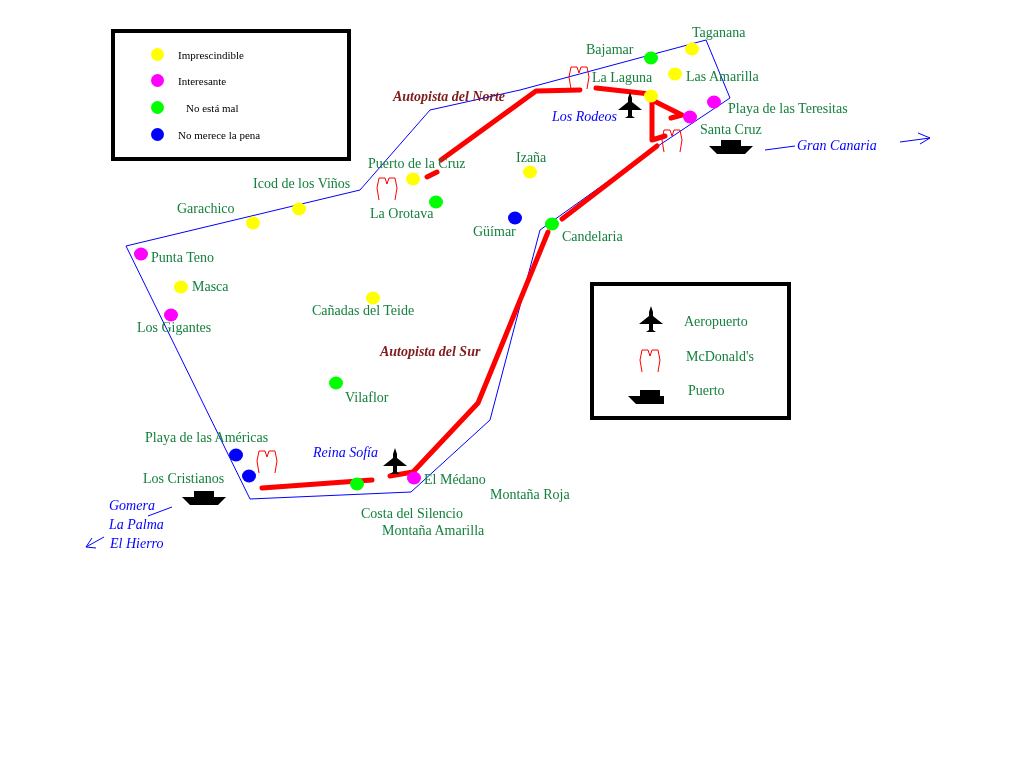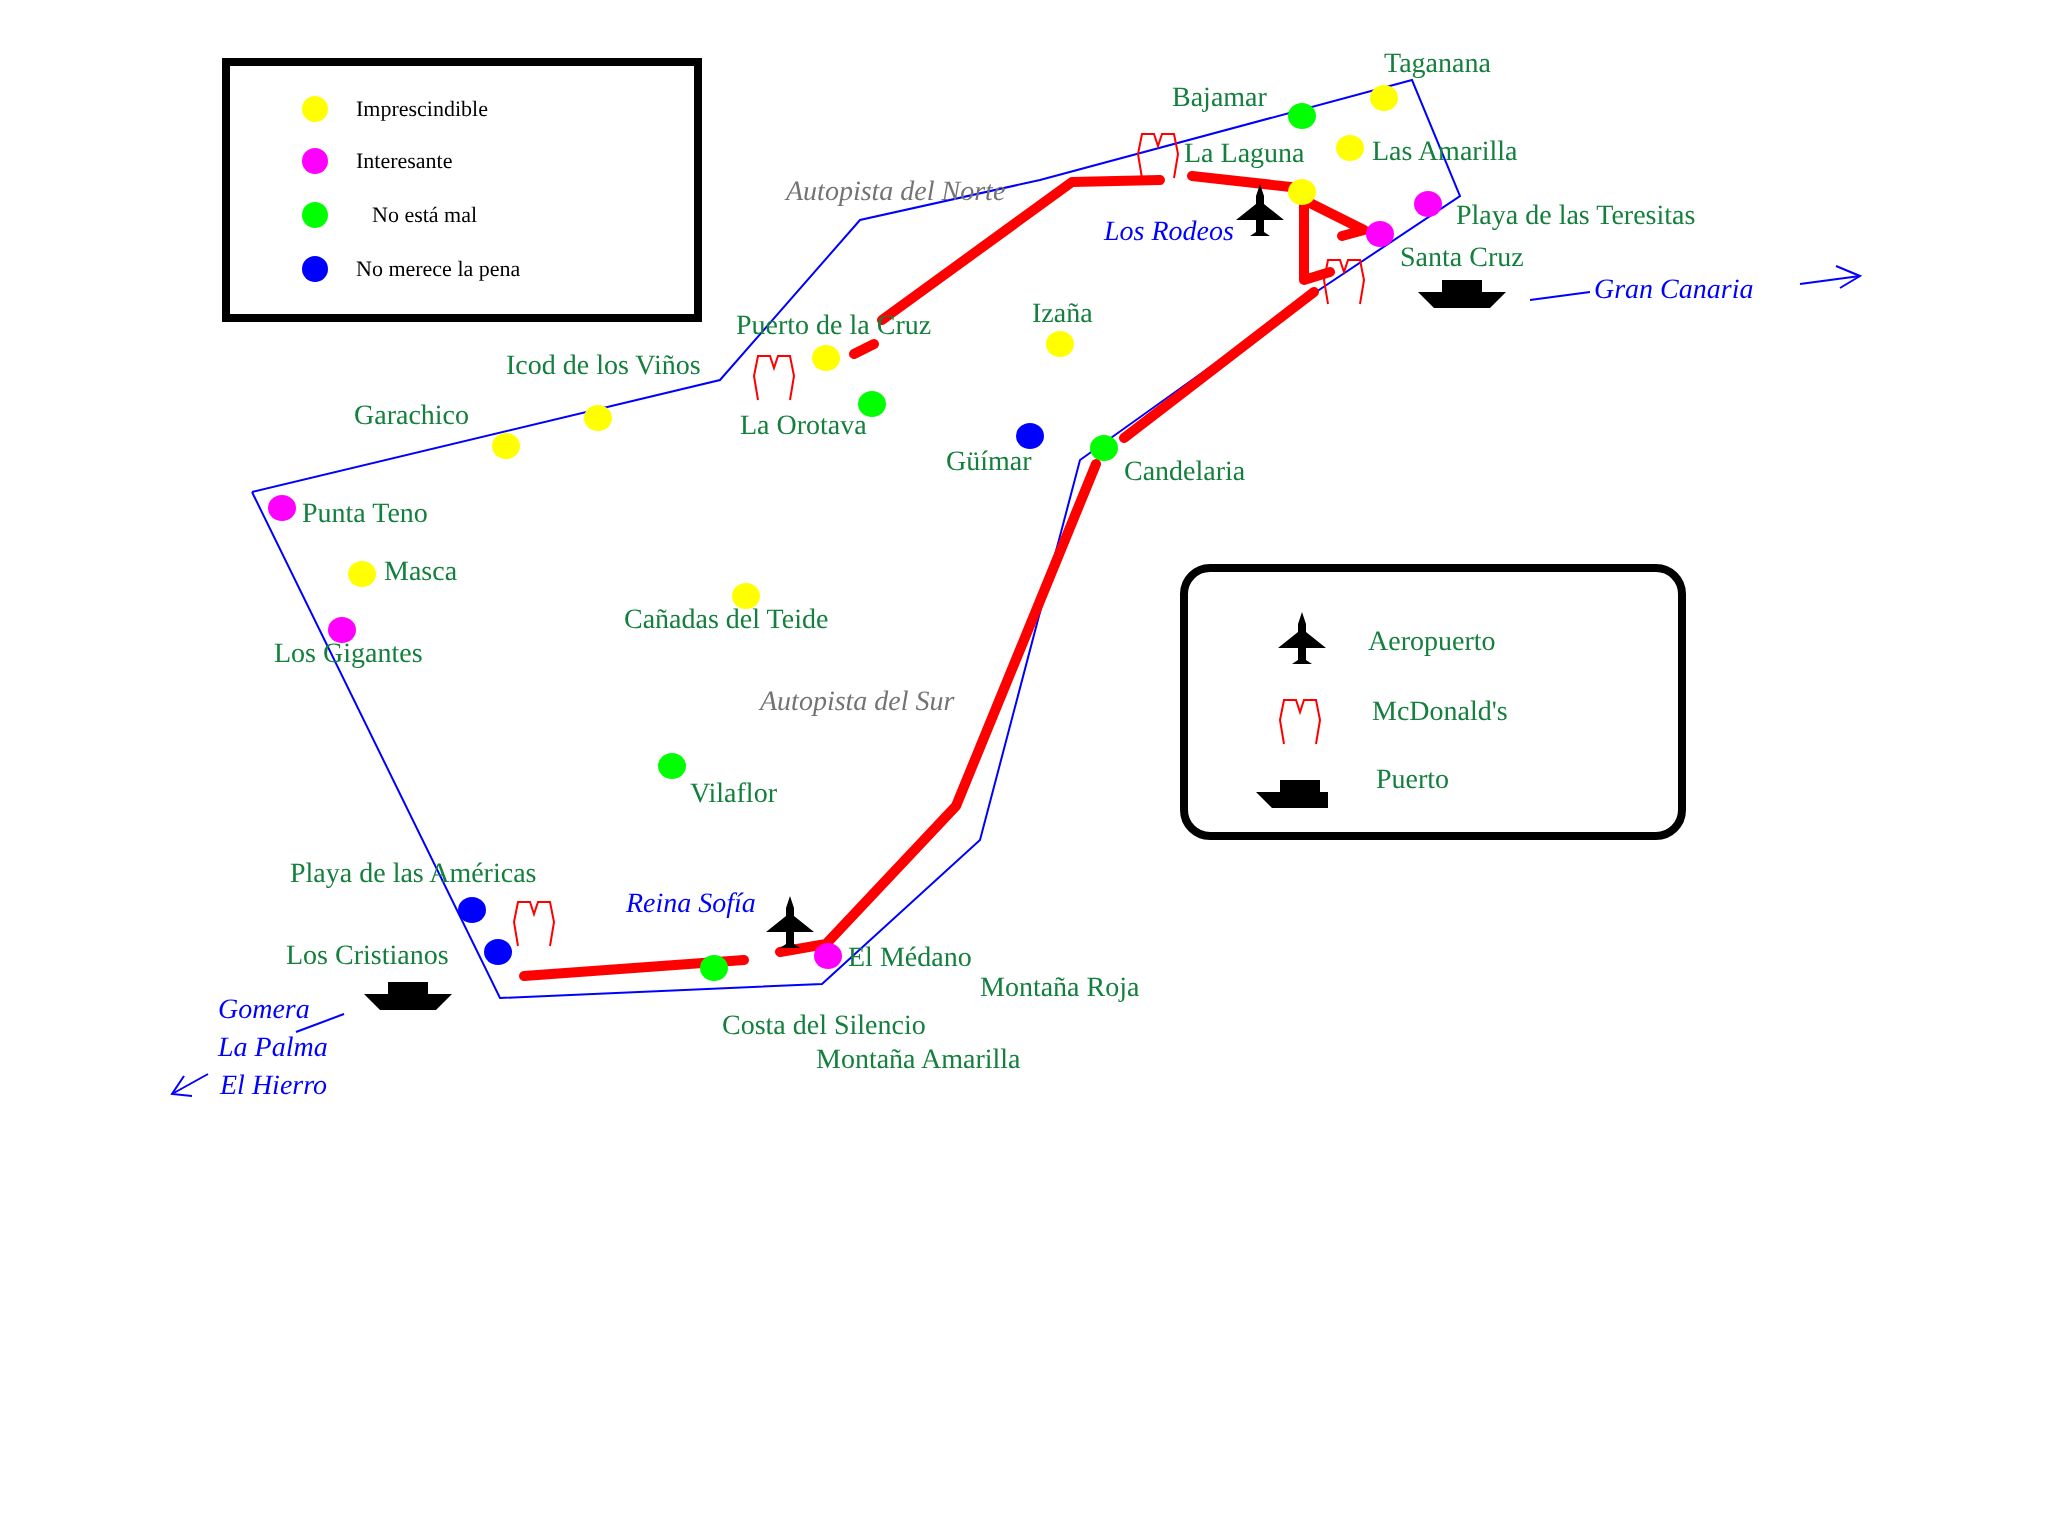--- a/index.html
+++ b/index.html
@@ -2,21 +2,21 @@
 <html><head>
   <meta charset="utf-8">
   <style>
     html, body { margin: 0; padding: 0; background: #ffffff; }
     body { width: 1024px; height: 768px; position: relative; overflow: hidden;
            font-family: "Liberation Serif", "DejaVu Serif", serif; }
     #map { position: absolute; left: 0; top: 0; width: 1024px; height: 768px; }
     .lbl { position: absolute; font-size: 14px; color: #15803d; white-space: nowrap; line-height: 16px; }
     .lbl-it { font-style: italic; }
     .blue { color: #0000ff; }
-    .red { color: #737373; }
+    .red { color: #7f1d1d; font-weight: bold; }
     .legend-box { position: absolute; border: 4px solid #000; background: #fff; box-sizing: border-box; }
     .legend-row { position: absolute; display: flex; align-items: center; font-size: 11px; }
     .dot { display: inline-block; width: 13px; height: 13px; border-radius: 50%; }
   </style>
 </head>
 <body>
 
 <svg id="map" viewBox="0 0 1024 768" xmlns="http://www.w3.org/2000/svg">
   <defs>
     <g id="plane">
@@ -105,21 +105,21 @@
   <div class="legend-row" style="left:36px;top:68px;">
     <span class="dot" style="background:#00ff00"></span>
     <span style="margin-left:22px">No está mal</span>
   </div>
   <div class="legend-row" style="left:36px;top:95px;">
     <span class="dot" style="background:#0000ff"></span>
     <span style="margin-left:14px">No merece la pena</span>
   </div>
 </div>
 
-<div class="legend-box" style="left:590px;top:282px;width:253px;height:138px;border-radius:15px;">
+<div class="legend-box" style="left:590px;top:282px;width:201px;height:138px;">
   <svg style="position:absolute;left:30px;top:14px" width="40" height="110" viewBox="0 0 40 110">
     <use href="#plane" x="27" y="20"></use>
     <use href="#mcd" x="26" y="58"></use>
     <use href="#ship" x="26" y="96"></use>
   </svg>
   <span class="lbl" style="left:90px;top:28px">Aeropuerto</span>
   <span class="lbl" style="left:92px;top:63px">McDonald's</span>
   <span class="lbl" style="left:94px;top:97px">Puerto</span>
 </div>
 
@@ -139,21 +139,21 @@
 <span class="lbl" style="left:151px;top:250px">Punta Teno</span>
 <span class="lbl" style="left:192px;top:279px">Masca</span>
 <span class="lbl" style="left:137px;top:320px">Los Gigantes</span>
 <span class="lbl" style="left:312px;top:303px">Cañadas del Teide</span>
 <span class="lbl" style="left:345px;top:390px">Vilaflor</span>
 <span class="lbl" style="left:145px;top:430px">Playa de las Américas</span>
 <span class="lbl" style="left:143px;top:471px">Los Cristianos</span>
 <span class="lbl" style="left:424px;top:472px">El Médano</span>
 <span class="lbl" style="left:361px;top:506px">Costa del Silencio</span>
 <span class="lbl" style="left:490px;top:487px">Montaña Roja</span>
-<span class="lbl" style="left:408px;top:523px">Montaña Amarilla</span>
+<span class="lbl" style="left:382px;top:523px">Montaña Amarilla</span>
 
 <span class="lbl lbl-it red" style="left:393px;top:89px">Autopista del Norte</span>
 <span class="lbl lbl-it red" style="left:380px;top:344px">Autopista del Sur</span>
 
 <span class="lbl lbl-it blue" style="left:552px;top:109px">Los Rodeos</span>
 <span class="lbl lbl-it blue" style="left:313px;top:445px">Reina Sofía</span>
 
 <span class="lbl lbl-it blue" style="left:797px;top:138px">Gran Canaria</span>
 <span class="lbl lbl-it blue" style="left:109px;top:498px">Gomera</span>
 <span class="lbl lbl-it blue" style="left:109px;top:517px">La Palma</span>

